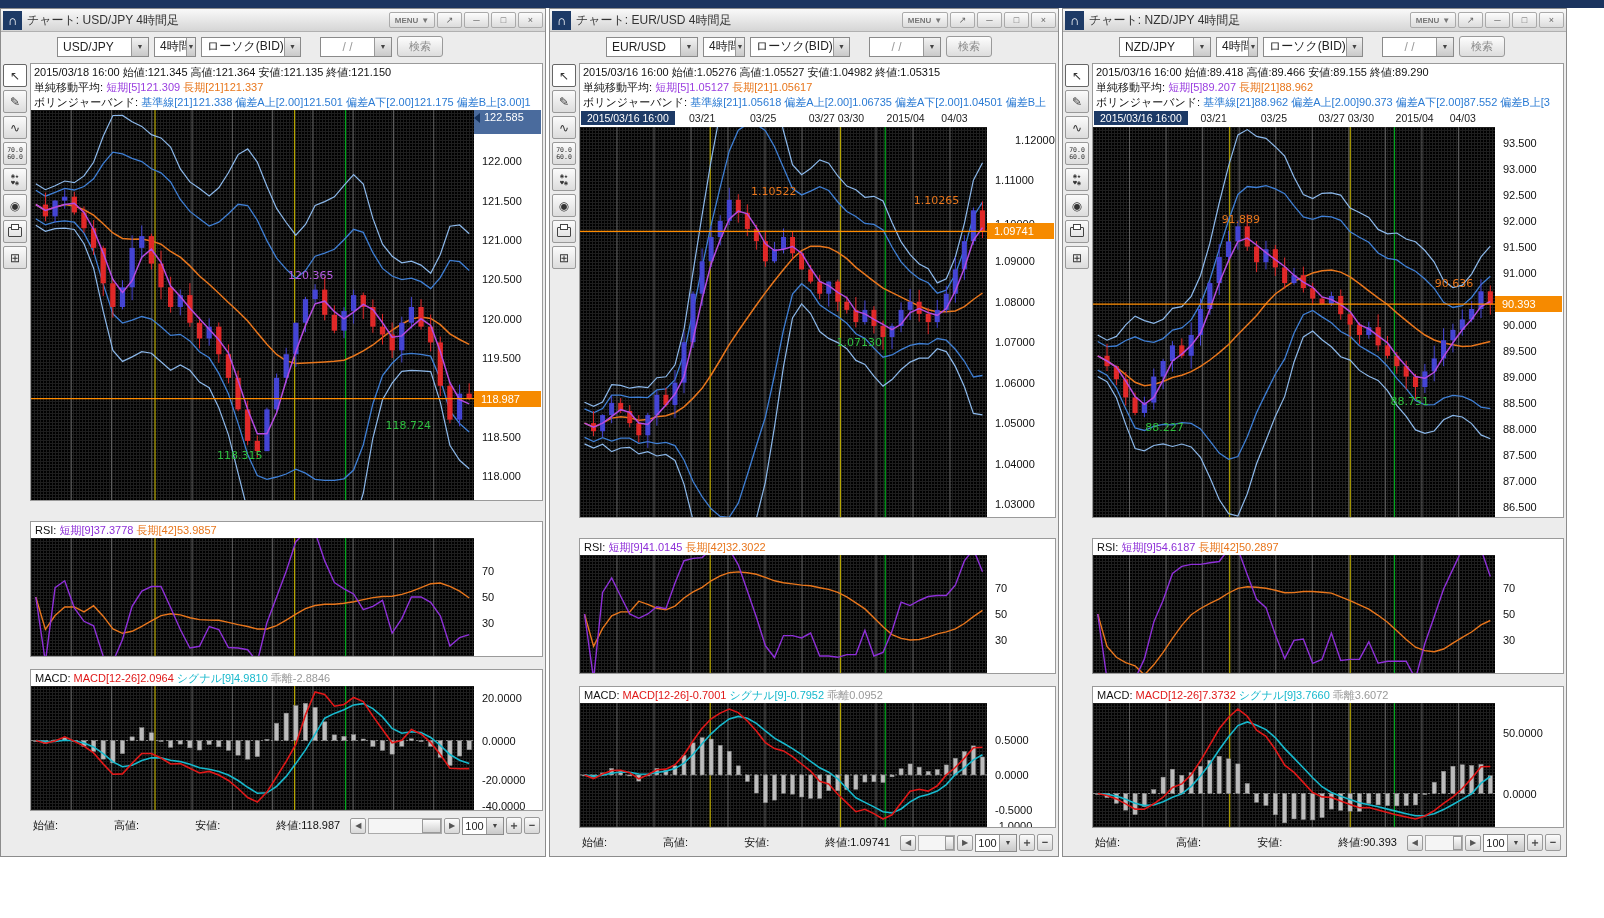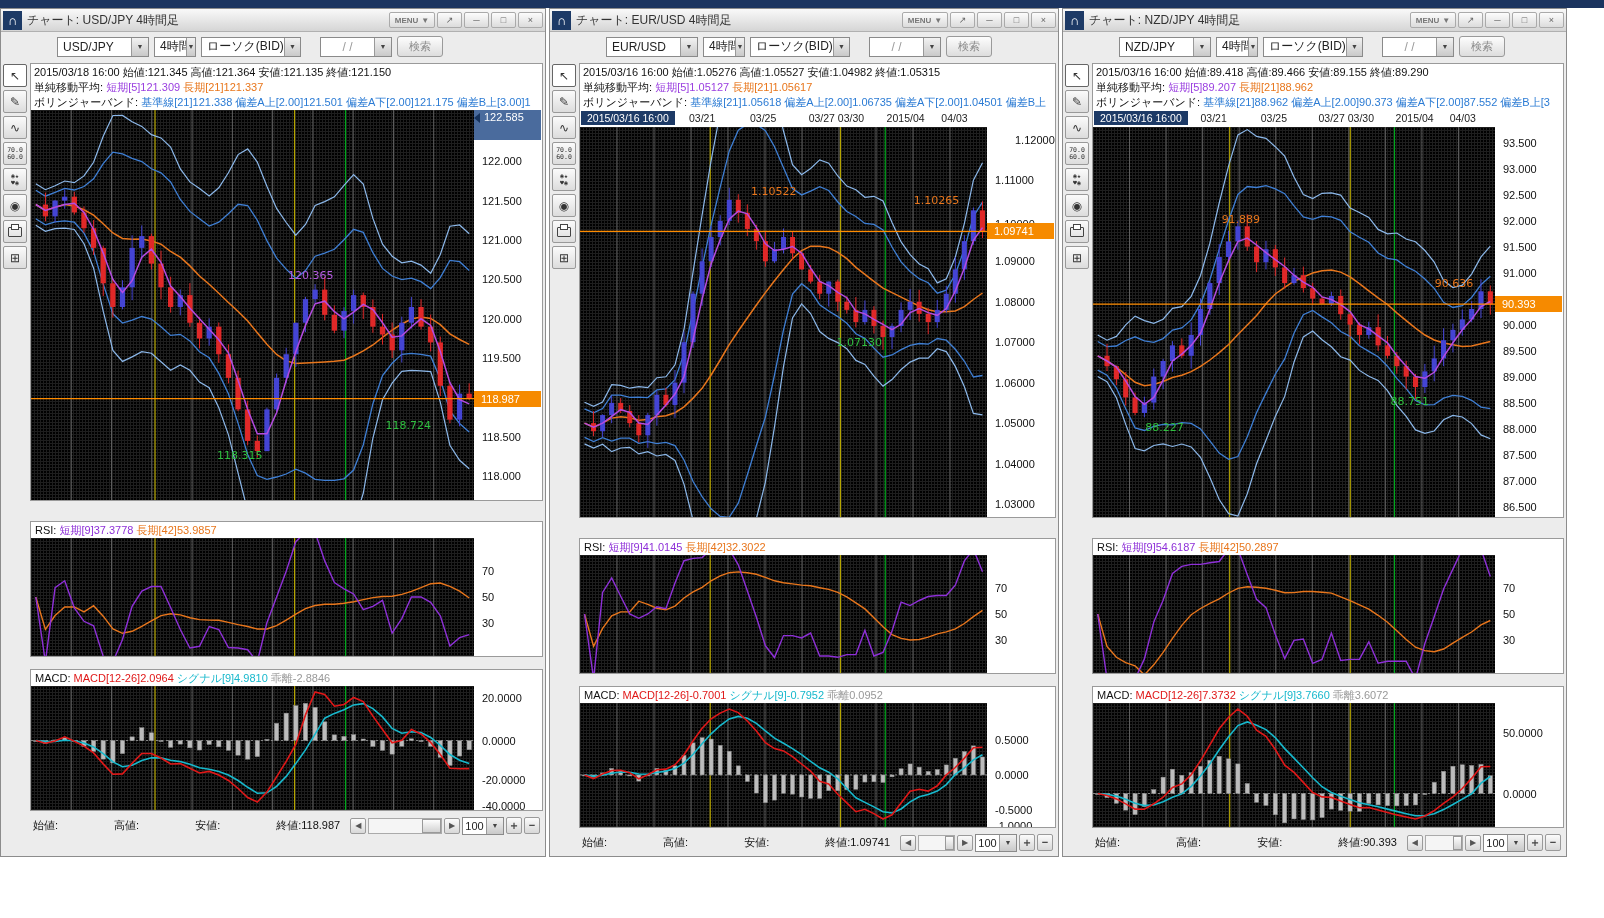--- a/index.html
+++ b/index.html
@@ -57,21 +57,21 @@
                      linear-gradient(to bottom,#1e1e1e 1px,transparent 1px);
     background-size:3px 3px;}
   .plot svg{display:block;position:absolute;left:0;top:0;}
   .main-plot{height:390px;}
   .rsi-plot{height:118px;}
   .macd-plot{height:124px;}
   .paxis{width:68px;position:relative;background:#fff;overflow:hidden;}
   .ptick{position:absolute;left:8px;font-size:11px;color:#111;height:14px;line-height:14px;white-space:nowrap;}
   .curtag{position:absolute;left:0;right:1px;height:16px;background:#f68a00;color:#fff;font-size:11px;
     line-height:16px;padding-left:7px;}
-  .toptag{position:absolute;left:0;right:1px;height:30px;background:#4a6b9d;color:#fff;font-size:11px;
+  .toptag{position:absolute;left:0;right:1px;height:24px;background:#4a6b9d;color:#fff;font-size:11px;
     line-height:15px;padding-left:10px;}
   .toptag:before{content:"";position:absolute;left:0;top:3px;border-right:6px solid #16325c;
     border-top:5px solid transparent;border-bottom:5px solid transparent;}
   .indpanel.rsi{margin-top:20px;}
   .indpanel.macd{margin-top:12px;}
   .indhead{height:16px;font-size:11px;line-height:16px;padding-left:4px;white-space:nowrap;overflow:hidden;color:#111;}
   .rv1{color:#8e30d8}.rv2{color:#e8761c}
   .mv1{color:#e01818}.mv2{color:#17b8cc}.mv3{color:#999}
   svg text{font-family:"DejaVu Sans","Liberation Sans",sans-serif;}
 

